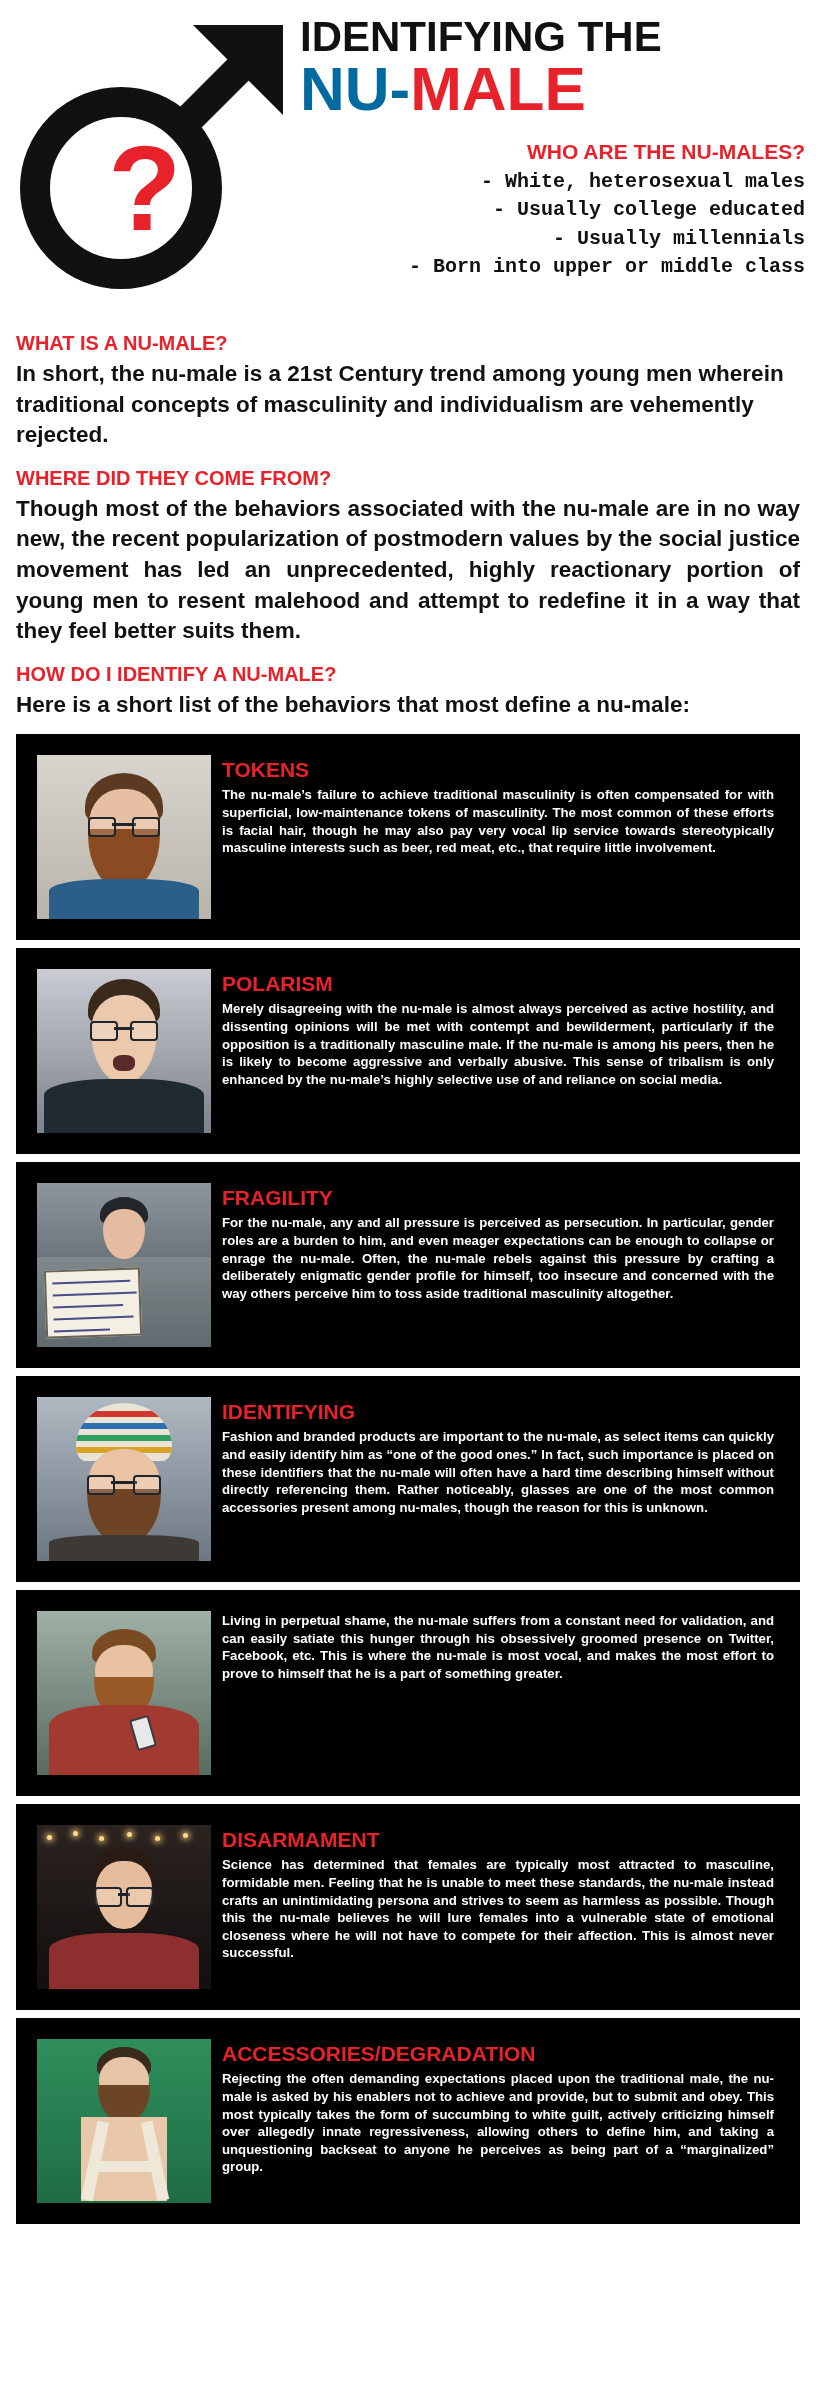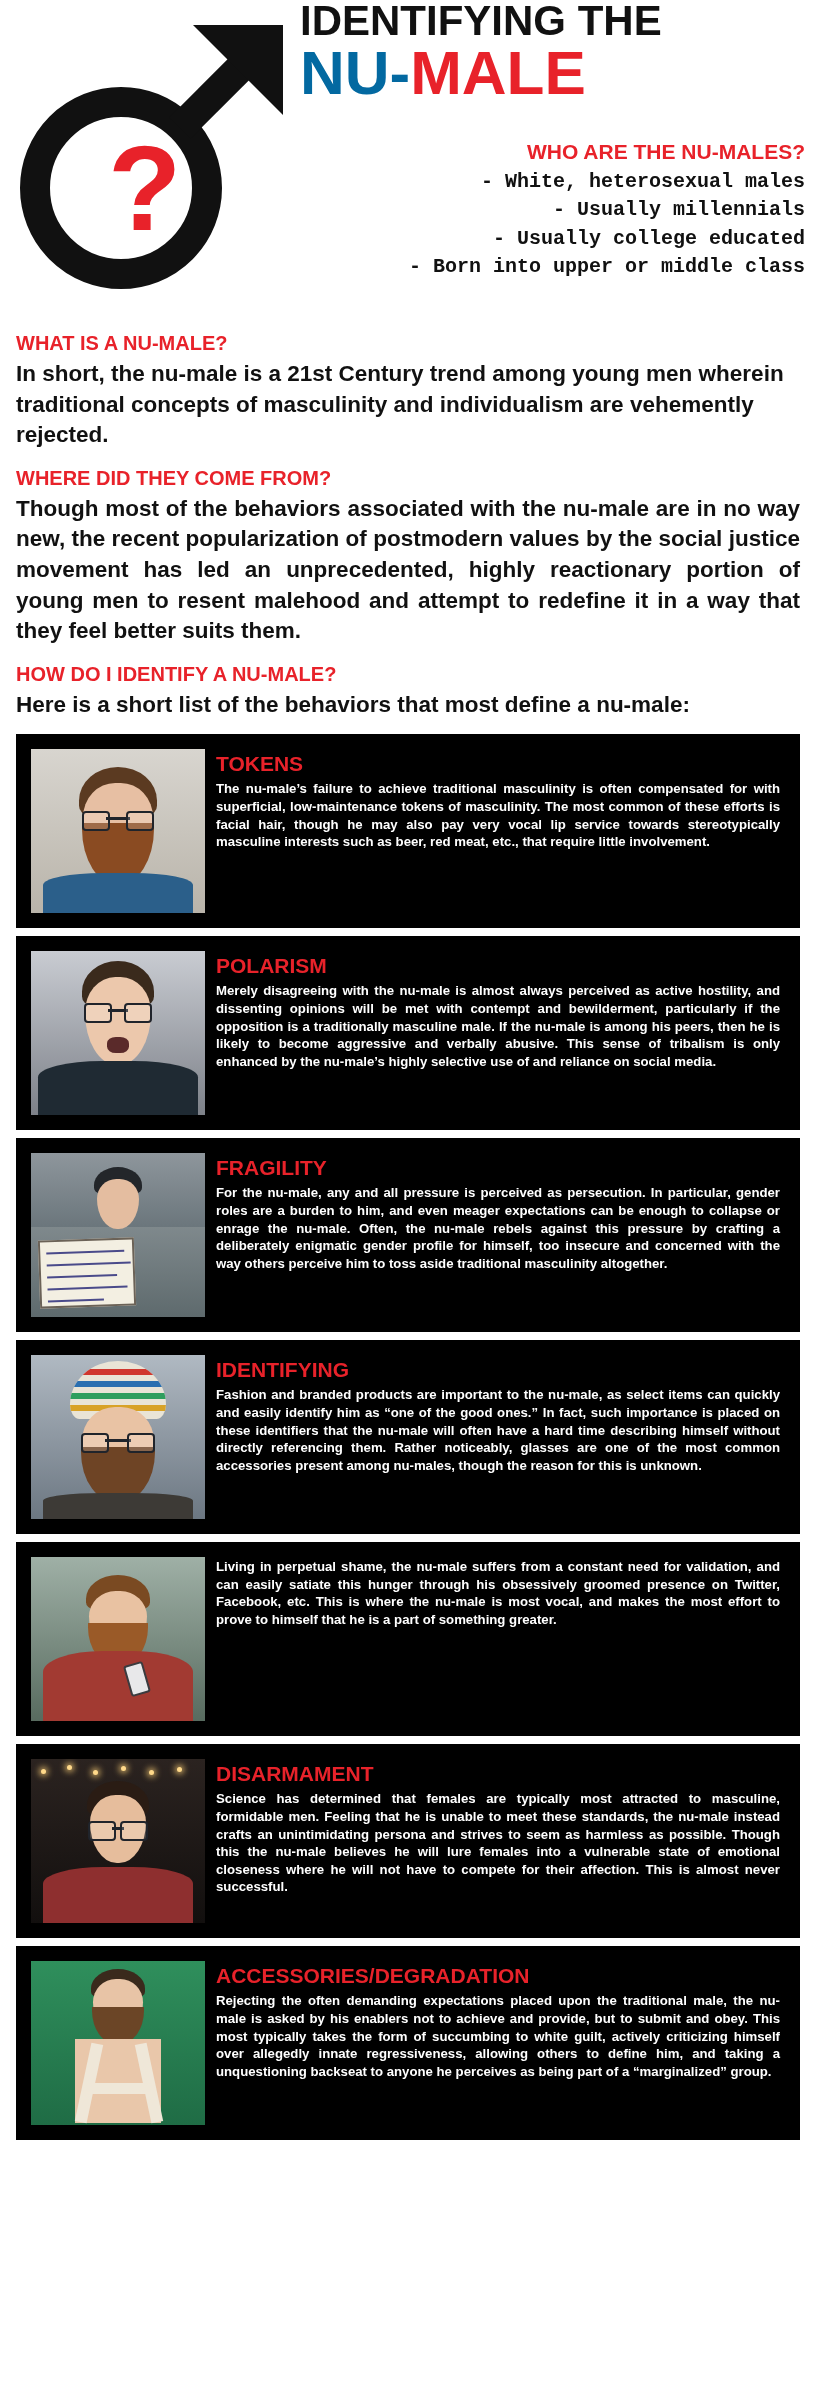--- a/index.html
+++ b/index.html
@@ -36,21 +36,21 @@
     top: 128px;
     font-size: 120px;
     font-weight: bold;
     color: #e8222a;
     font-family: "Liberation Sans", sans-serif;
     line-height: 1;
   }
   .title-block {
     position: absolute;
     left: 300px;
-    top: 0;
+    top: 16px;
     width: 500px;
     text-align: left;
   }
   .title-line1 {
     font-size: 42px;
     font-weight: bold;
     letter-spacing: 0px;
     line-height: 1.0;
     color: #111111;
   }
@@ -103,21 +103,21 @@
 
   
   .cards {
     margin: 14px 16px 0 16px;
   }
   .card {
     background: #000000;
     display: flex;
     align-items: stretch;
     margin-bottom: 8px;
-    padding: 14px;
+    padding: 20px;
   }
   .card-photo {
     width: 176px;
     min-width: 176px;
     height: 166px;
     position: relative;
     overflow: hidden;
     border: 1px solid #000;
   }
   .card-text {
@@ -265,22 +265,22 @@
   <div class="title-block">
     <div class="title-line1">IDENTIFYING THE</div>
     <div class="title-line2">
       <span class="title-nu">NU-</span><span class="title-male">MALE</span>
     </div>
   </div>
 
   <div class="who-block">
     <div class="who-heading">WHO ARE THE NU-MALES?</div>
     <div class="who-item">- White, heterosexual males</div>
+    <div class="who-item">- Usually college educated</div>
     <div class="who-item">- Usually millennials</div>
-    <div class="who-item">- Usually college educated</div>
     <div class="who-item">- Born into upper or middle class</div>
   </div>
 </div>
 
 <div class="sections">
 
   <div>
     <div class="sec-heading">WHAT IS A NU-MALE?</div>
     <div class="sec-body">In short, the nu-male is a 21st Century trend among young men wherein traditional concepts of masculinity and individualism are vehemently rejected.</div>
   </div>

